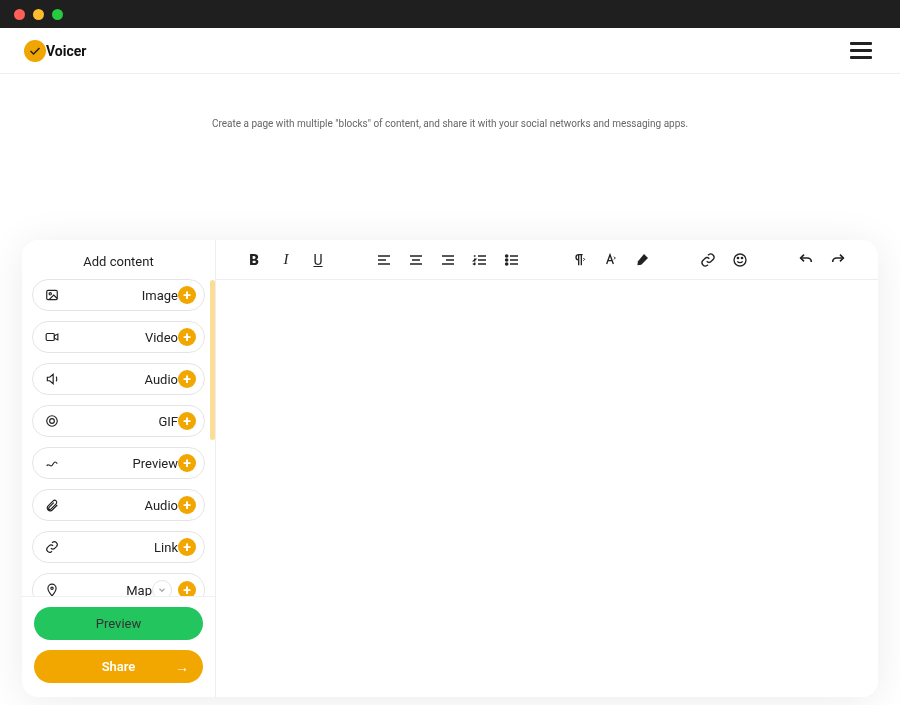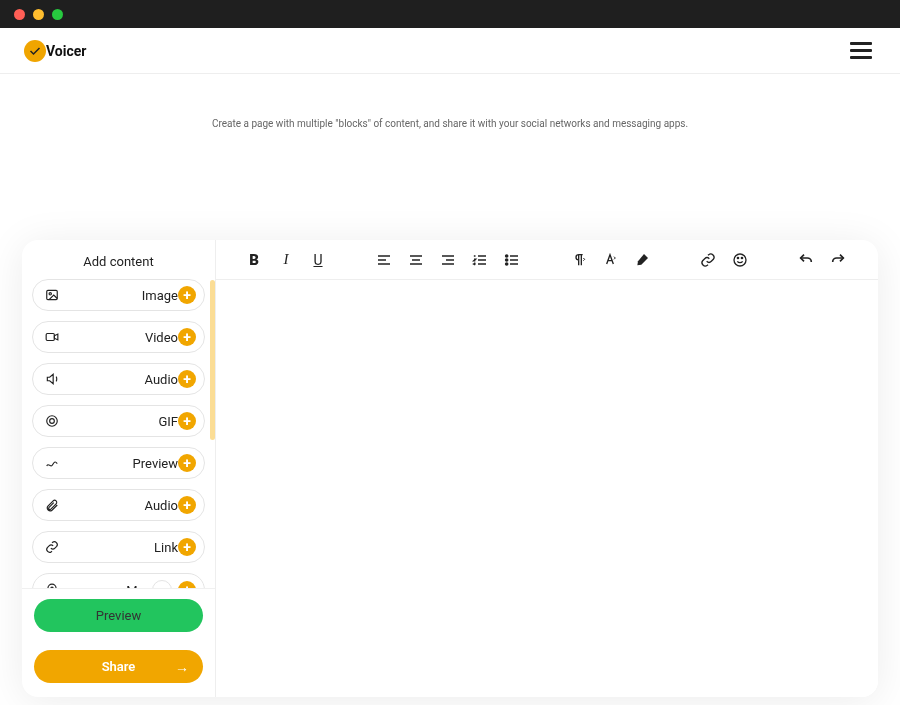--- a/index.html
+++ b/index.html
@@ -192,21 +192,20 @@
   .btn-share {
     background: #f1a600;
     border-radius: 20px;
     text-align: center;
     padding: 9px 0;
     font-size: 13px;
     font-weight: 600;
     color: #fff;
     cursor: pointer;
     position: relative;
-    margin-top: 8px;
   }
   .btn-share .arrow {
     position: absolute;
     right: 14px;
     top: 50%;
     transform: translateY(-50%);
     color: #fff;
     font-size: 14px;
   }
 

